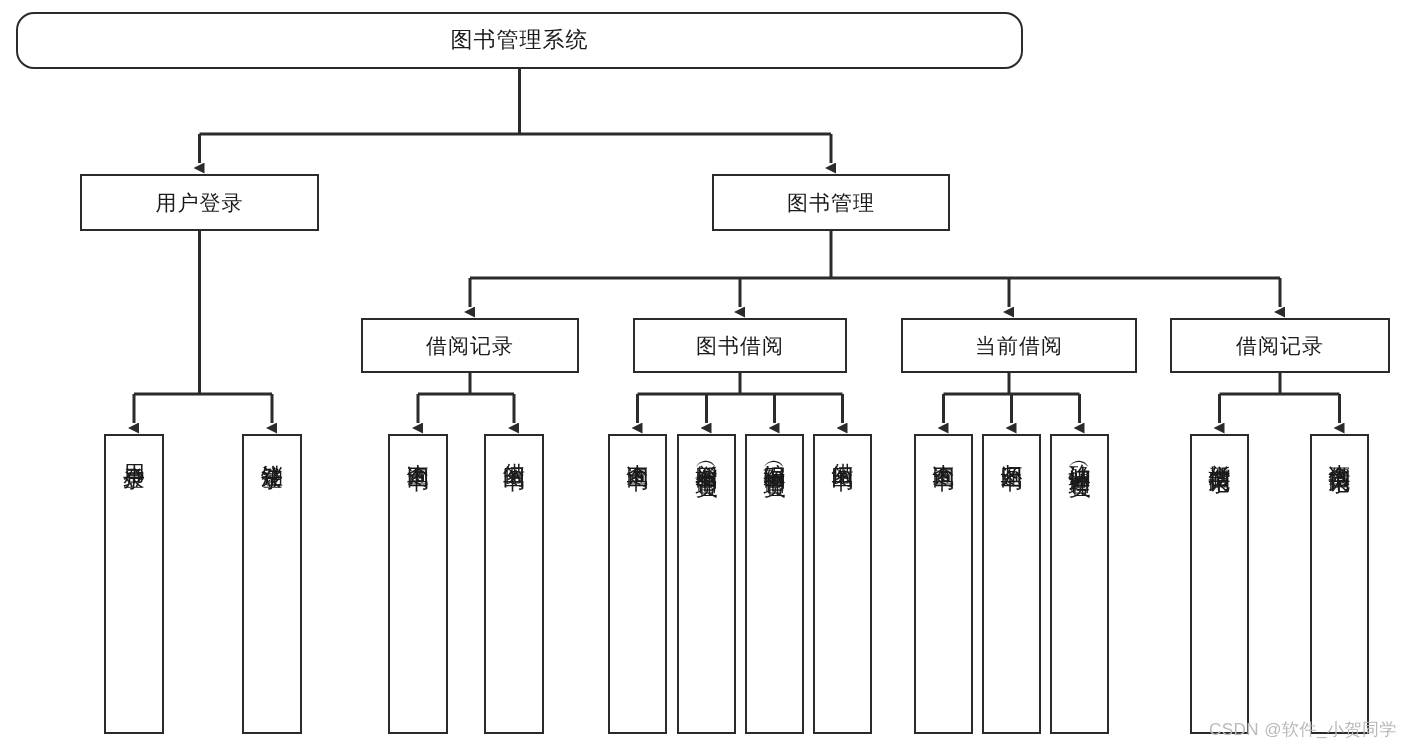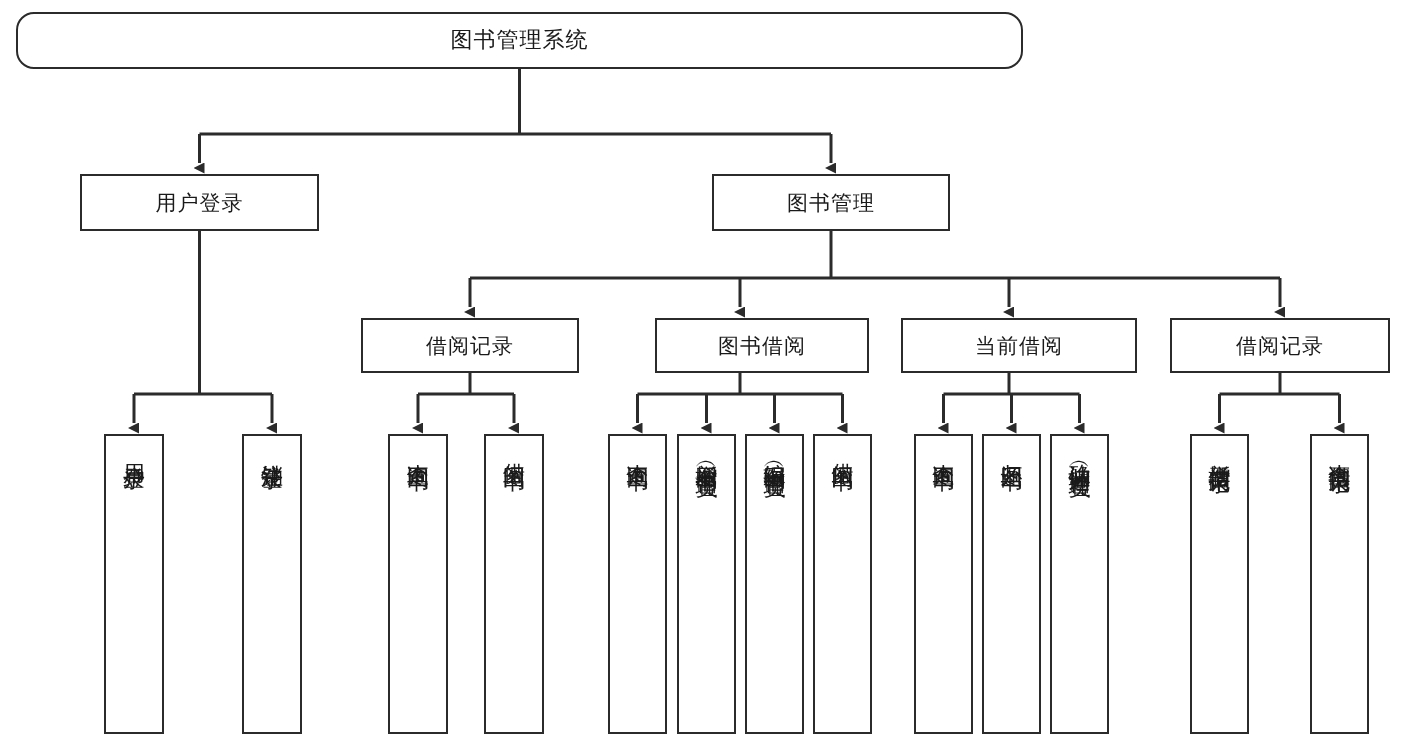--- a/index.html
+++ b/index.html
@@ -122,21 +122,21 @@
   <div class="node horiz" id="node-user-login" style="left: 80px; top: 174px; width: 239px; height: 57px;">
     <span>用户登录</span>
   </div>
   <div class="node horiz" id="node-book-manage" style="left: 712px; top: 174px; width: 238px; height: 57px; text-align: right;">
     <span>图书管理</span>
   </div>
 
   <div class="node horiz" id="node-new-book-recommend" style="left: 361px; top: 318px; width: 218px; height: 55px;">
     <span>借阅记录</span>
   </div>
-  <div class="node horiz" id="node-book-borrow" style="left: 633px; top: 318px; width: 214px; height: 55px; margin-left: 22px;">
+  <div class="node horiz" id="node-book-borrow" style="left: 633px; top: 318px; width: 214px; height: 55px;">
     <span>图书借阅</span>
   </div>
   <div class="node horiz" id="node-current-borrow" style="left: 901px; top: 318px; width: 236px; height: 55px;">
     <span>当前借阅</span>
   </div>
   <div class="node horiz" id="node-borrow-record" style="left: 1170px; top: 318px; width: 220px; height: 55px; align-items: center;">
     <span>借阅记录</span>
   </div>
 
   <div class="node vert" id="node-leaf-user-login" style="left: 104px; top: 434px; width: 60px; height: 300px;">
@@ -172,14 +172,15 @@
   <div class="node vert" id="node-leaf-confirm-return-admin" style="left: 1050px; top: 434px; width: 59px; height: 300px;">
     <span class="vlabel">确认归还（管理员）</span>
   </div>
   <div class="node vert" id="node-leaf-add-borrow-record" style="left: 1190px; top: 434px; width: 59px; height: 300px;">
     <span class="vlabel">新增借阅记录</span>
   </div>
   <div class="node vert" id="node-leaf-query-borrow-record" style="left: 1310px; top: 434px; width: 59px; height: 300px;">
     <span class="vlabel">查询借阅记录</span>
   </div>
 
+  <div class="watermark">CSDN @软件_小贺同学</div>
 
 </div>
 
 </body></html>

